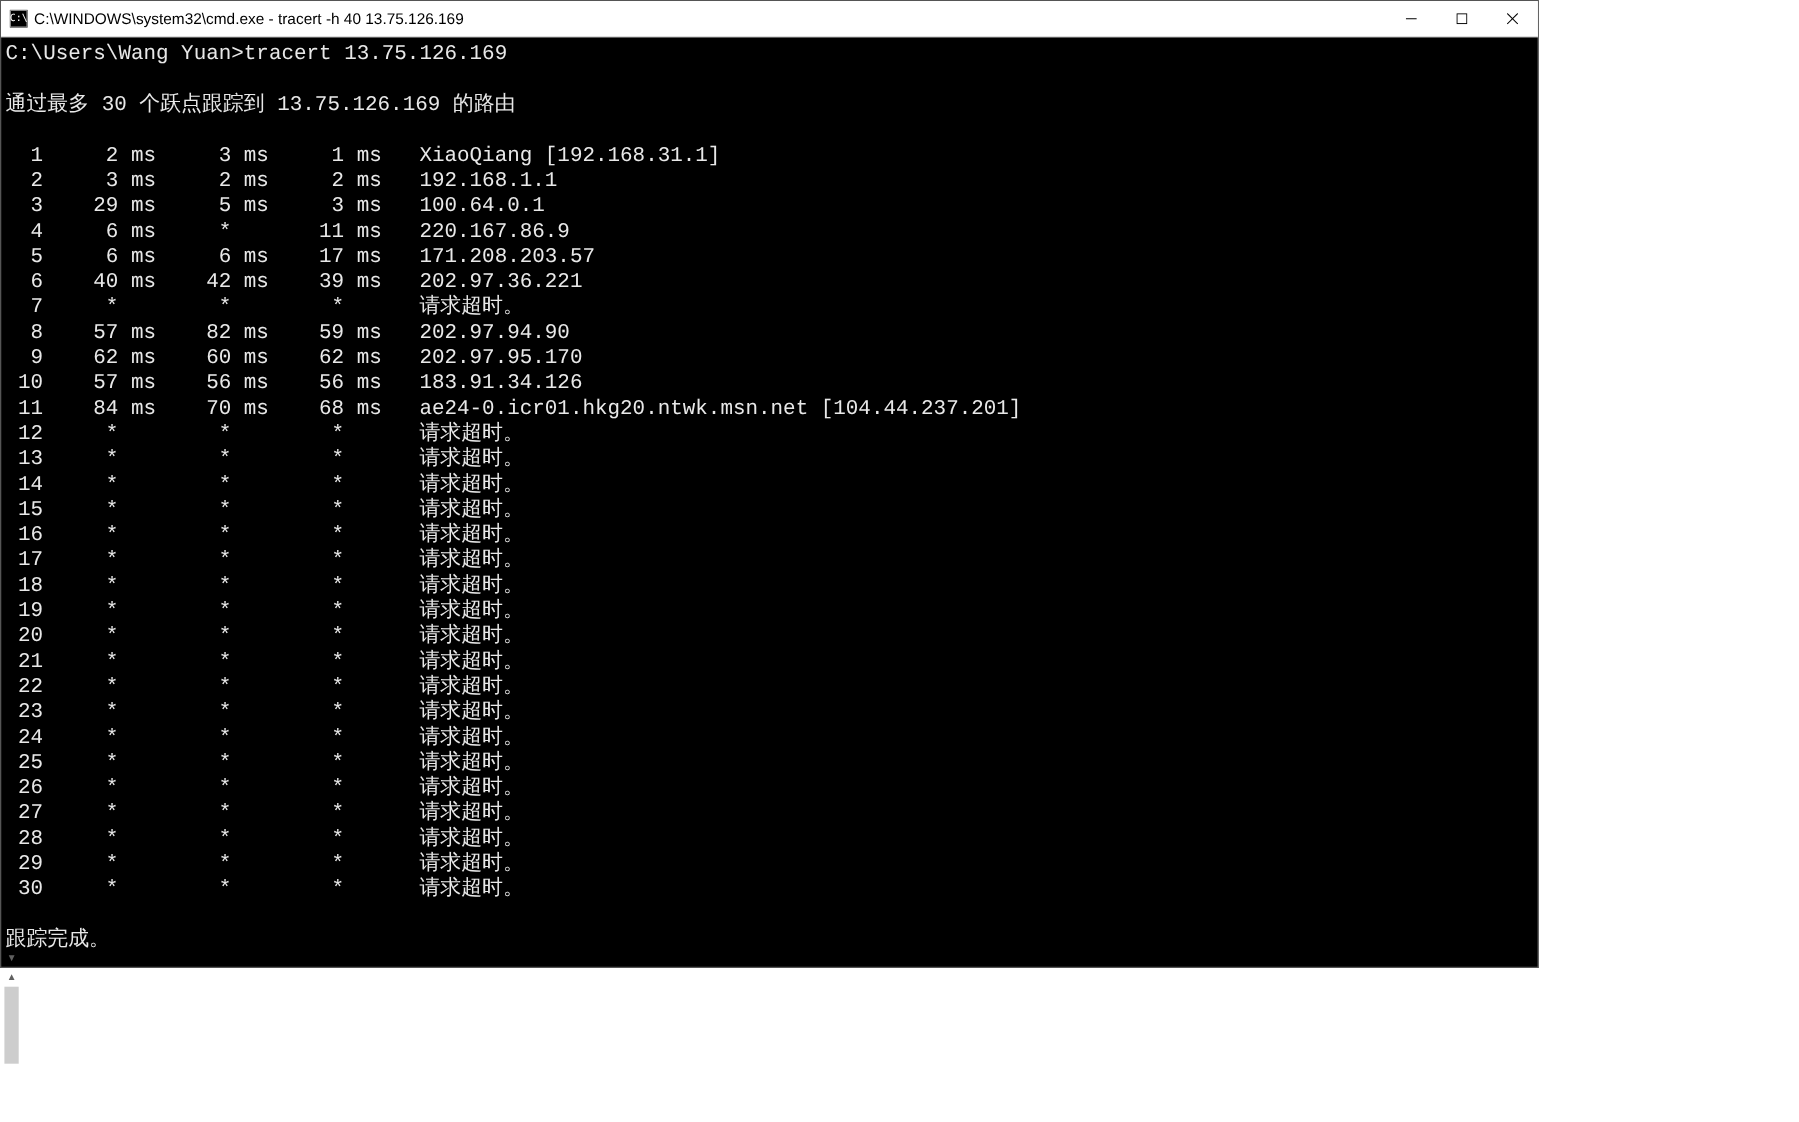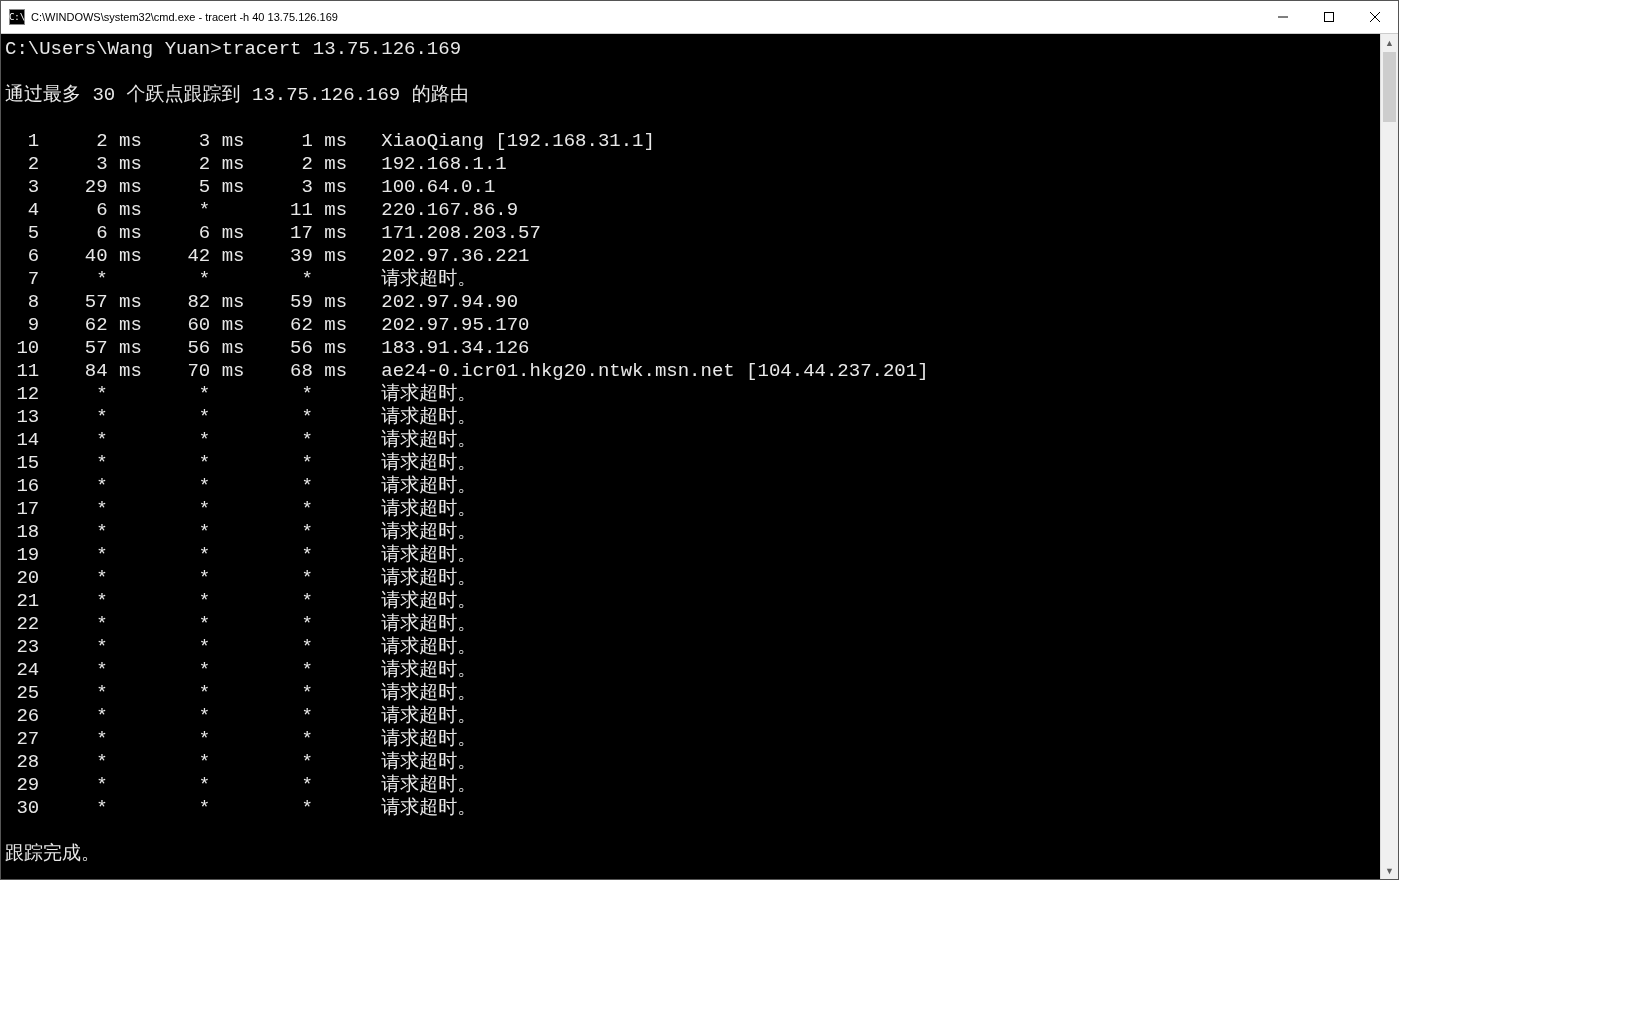--- a/index.html
+++ b/index.html
@@ -37,21 +37,21 @@
     align-items: center;
     justify-content: center;
     font-size: 9px;
     color: #fff;
     font-family: Consolas, monospace;
     border: 1px solid #888;
     box-sizing: border-box;
   }
   .titlebar .title {
     flex: 1;
-    font-size: 11px;
+    font-size: 14px;
     color: #000;
     white-space: nowrap;
     overflow: hidden;
   }
   .titlebar .controls {
     display: flex;
     height: 100%;
   }
   .titlebar .ctrl {
     width: 46px;
@@ -62,21 +62,21 @@
     font-size: 11px;
     color: #000;
   }
   .titlebar .ctrl svg {
     width: 10px;
     height: 10px;
   }
   .client {
     flex: 1;
     display: flex;
-    flex-direction: row;
+    flex-direction: column;
     min-height: 0;
   }
   .terminal {
     flex: 1;
     background: #000000;
     color: #e8e8e8;
     font-family: "NSimSun", "SimSun", "Consolas", "Courier New", monospace;
     font-size: 19px;
     line-height: 23px;
     padding: 4px 0 0 4px;

